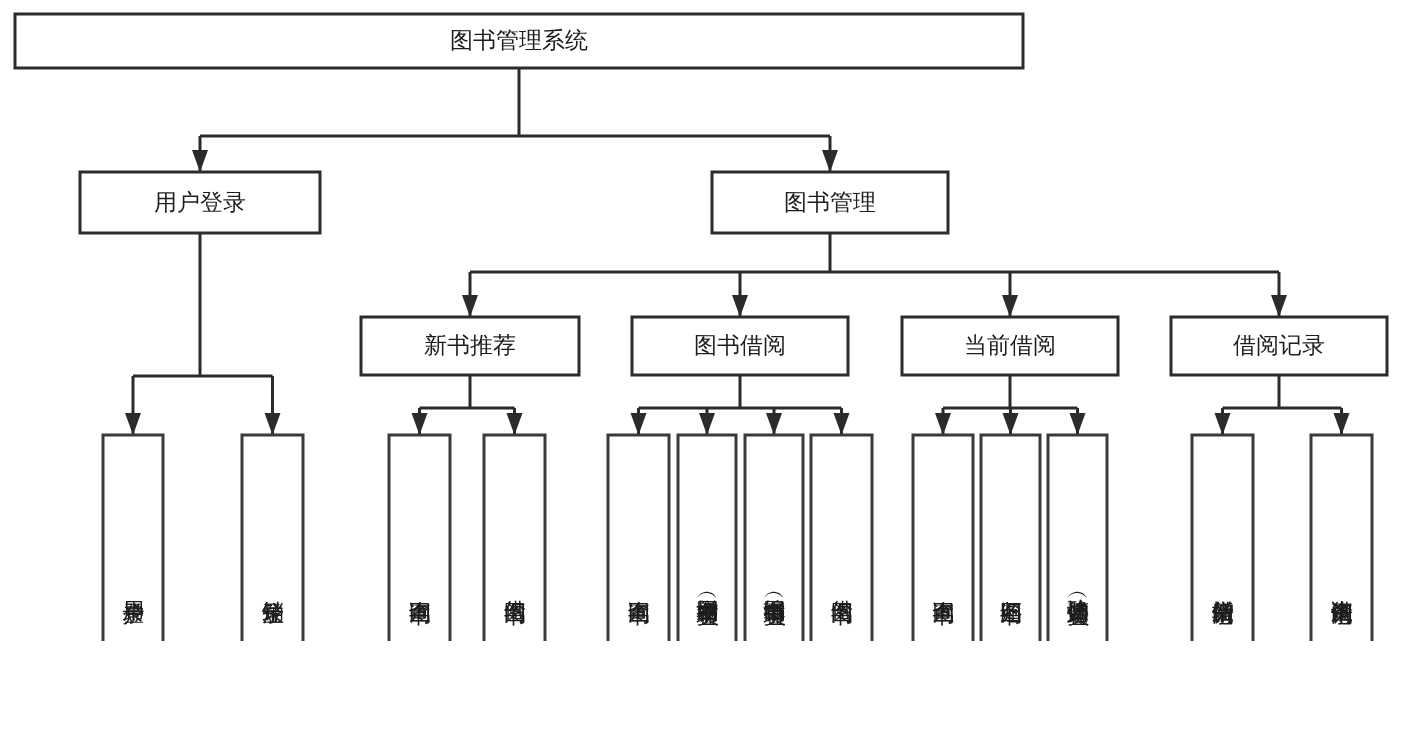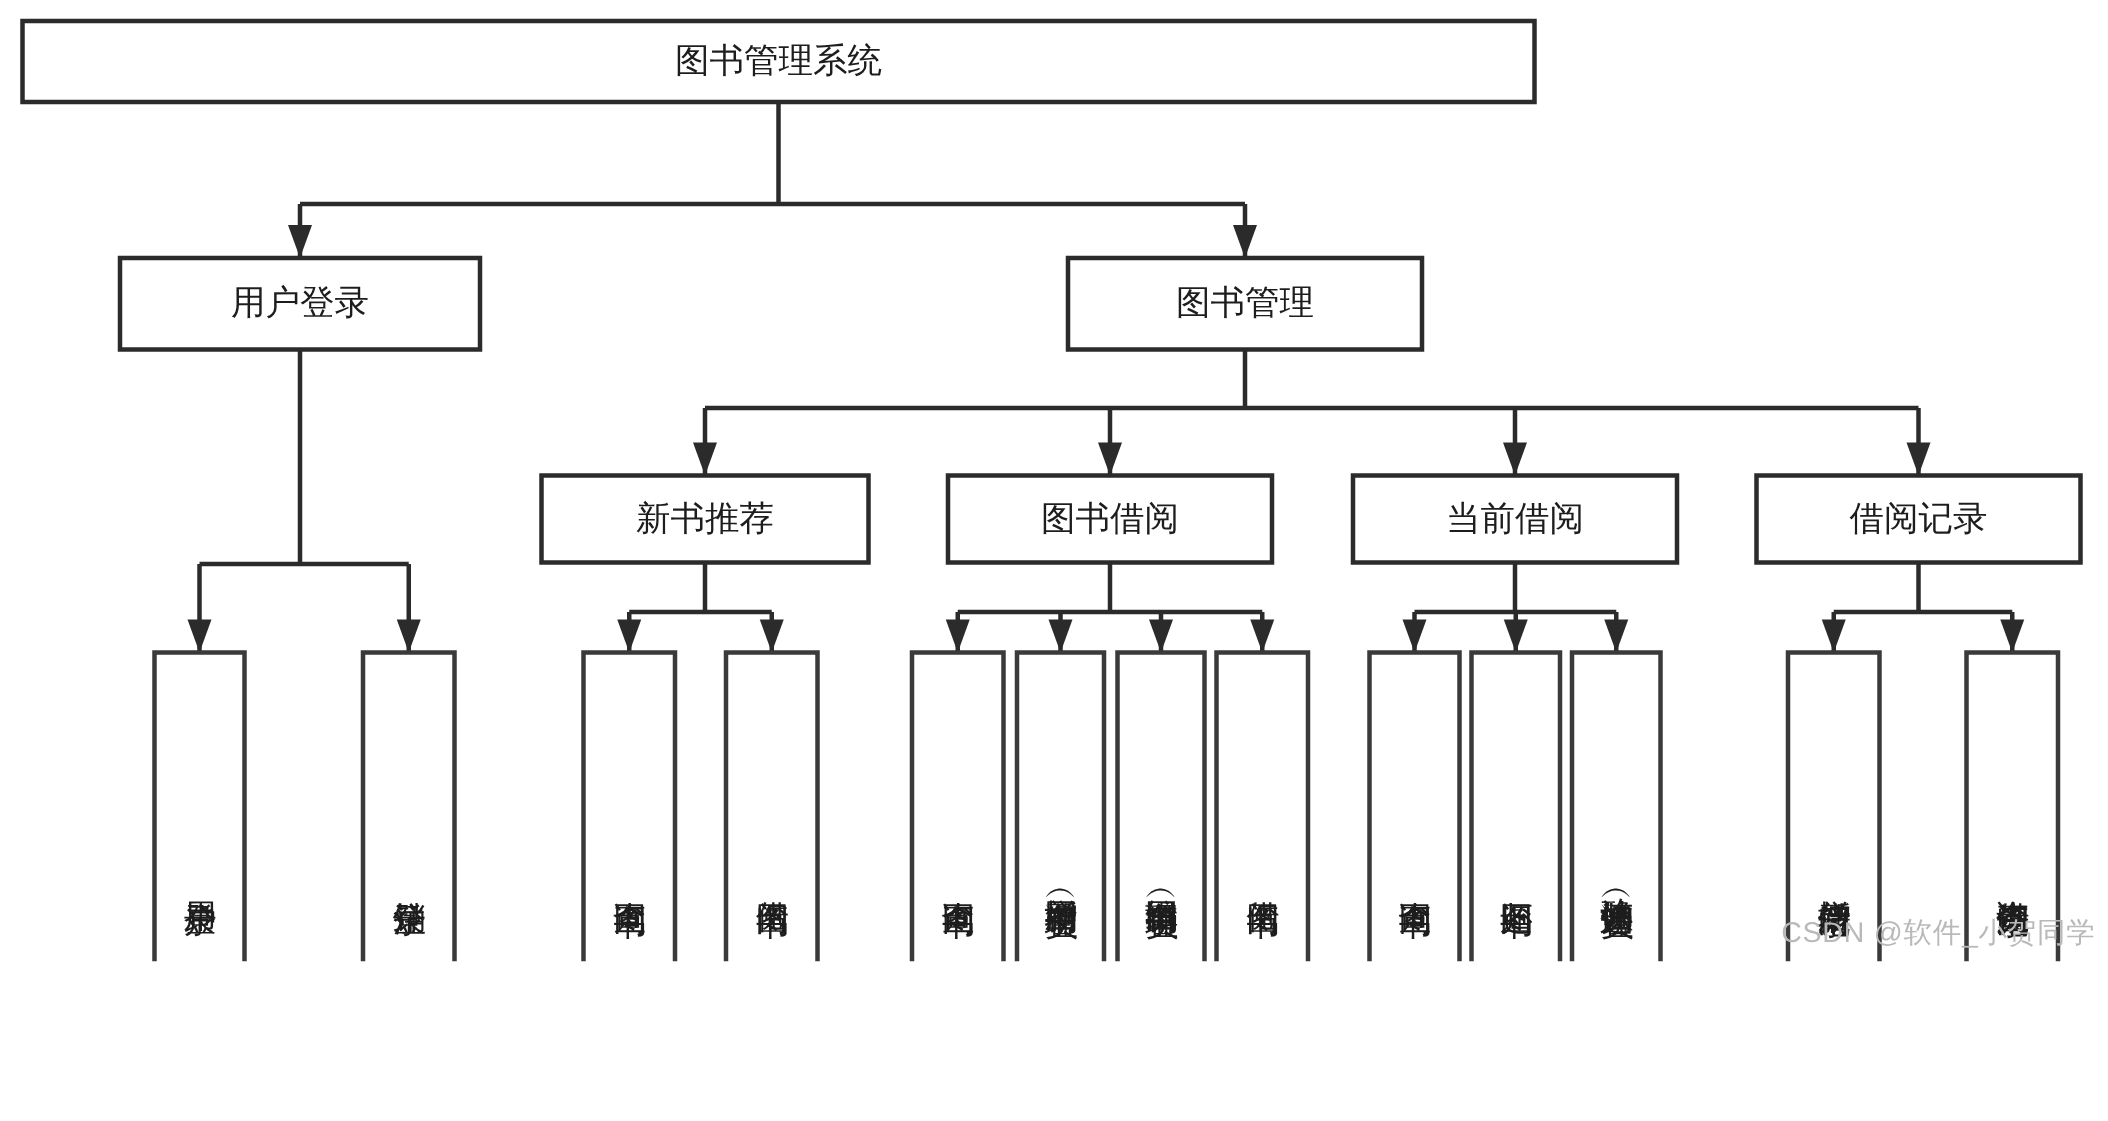--- a/index.html
+++ b/index.html
@@ -178,14 +178,13 @@
       <div class="node-label-v" style="left: 608px; top: 435px; width: 61px; height: 300px;">查询图书</div>
       <div class="node-label-v" style="left: 678px; top: 435px; width: 58px; height: 300px;">新增图书（管理员）</div>
       <div class="node-label-v" style="left: 745px; top: 435px; width: 58px; height: 300px;">编辑图书（管理员）</div>
       <div class="node-label-v" style="left: 811px; top: 435px; width: 61px; height: 300px;">借阅图书</div>
       <div class="node-label-v" style="left: 913px; top: 435px; width: 60px; height: 300px;">查询图书</div>
       <div class="node-label-v" style="left: 981px; top: 435px; width: 59px; height: 300px;">归还图书</div>
       <div class="node-label-v" style="left: 1048px; top: 435px; width: 59px; height: 300px;">确认归还（管理员）</div>
       <div class="node-label-v" style="left: 1192px; top: 435px; width: 61px; height: 300px;">新增借阅记录</div>
       <div class="node-label-v" style="left: 1311px; top: 435px; width: 61px; height: 300px;">查询借阅记录</div>
     </div>
-  <div class="watermark">CSDN @软件_小贺同学</div>
 </div>
 
 </body></html>

